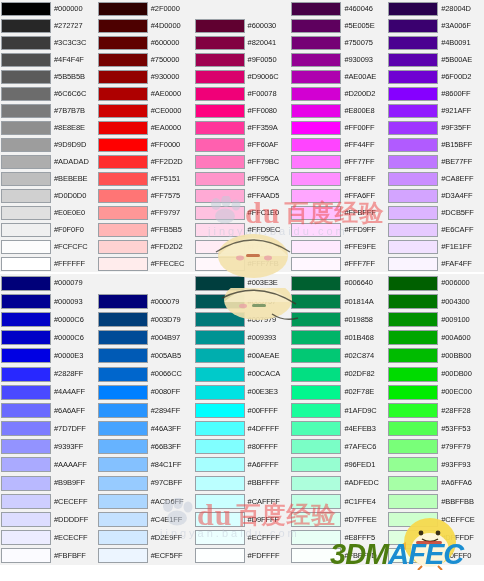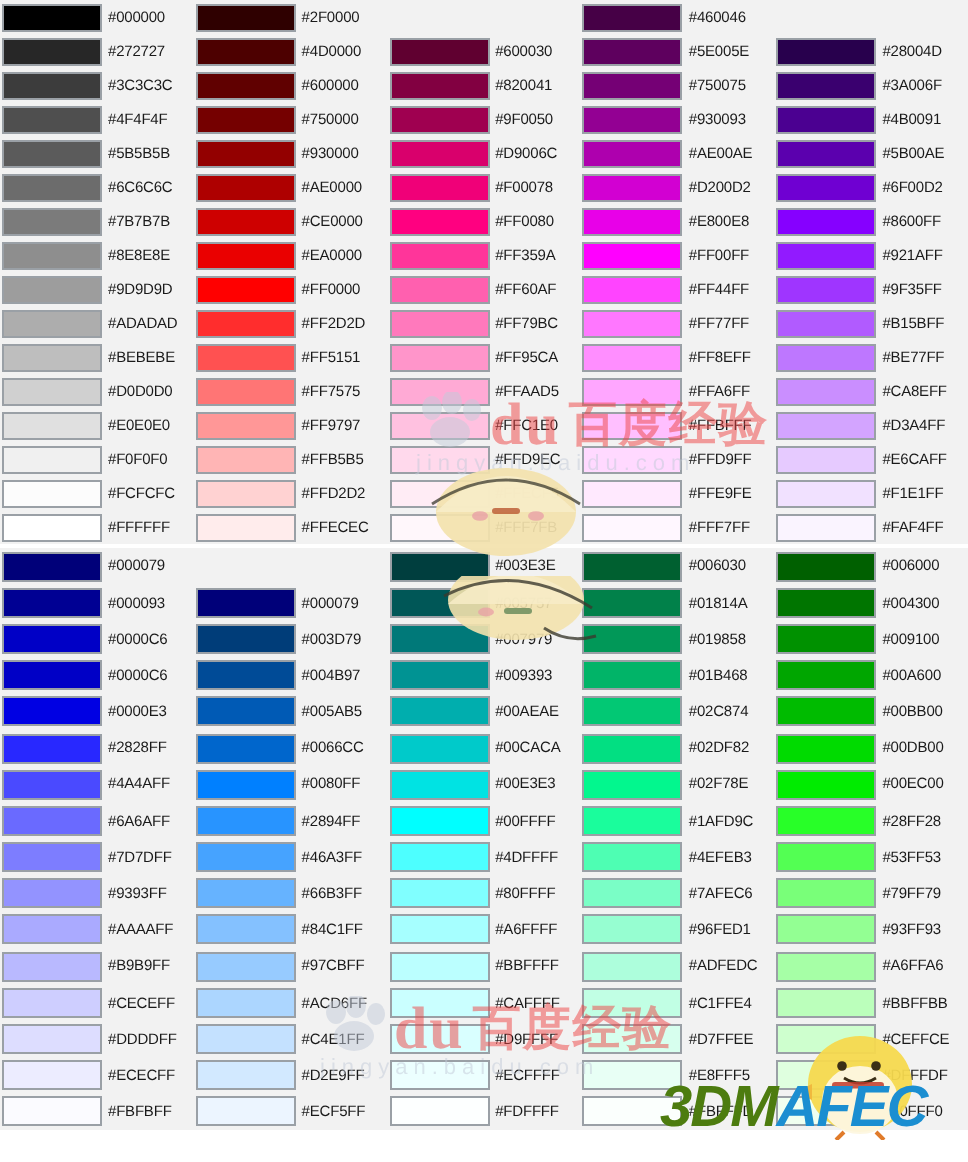--- a/index.html
+++ b/index.html
@@ -455,20 +455,24 @@
         </div>
         <div class="color-row">
           <div class="swatch" style="background-color: rgb(202, 142, 255);"></div>
           <div class="hexlabel">#CA8EFF</div>
         </div>
         <div class="color-row">
           <div class="swatch" style="background-color: rgb(211, 164, 255);"></div>
           <div class="hexlabel">#D3A4FF</div>
         </div>
         <div class="color-row">
+          <div class="swatch" style="background-color: rgb(220, 181, 255);"></div>
+          <div class="hexlabel">#DCB5FF</div>
+        </div>
+        <div class="color-row">
           <div class="swatch" style="background-color: rgb(230, 202, 255);"></div>
           <div class="hexlabel">#E6CAFF</div>
         </div>
         <div class="color-row">
           <div class="swatch" style="background-color: rgb(241, 225, 255);"></div>
           <div class="hexlabel">#F1E1FF</div>
         </div>
         <div class="color-row">
           <div class="swatch" style="background-color: rgb(250, 244, 255);"></div>
           <div class="hexlabel">#FAF4FF</div>
@@ -667,21 +671,21 @@
           <div class="hexlabel">#ECFFFF</div>
         </div>
         <div class="color-row">
           <div class="swatch" style="background-color: rgb(253, 255, 255);"></div>
           <div class="hexlabel">#FDFFFF</div>
         </div>
       </div>
       <div class="color-column">
         <div class="color-row">
           <div class="swatch" style="background-color: rgb(0, 96, 48);"></div>
-          <div class="hexlabel">#006030</div>
+          <div class="hexlabel">#006640</div>
         </div>
         <div class="color-row">
           <div class="swatch" style="background-color: rgb(1, 129, 74);"></div>
           <div class="hexlabel">#01814A</div>
         </div>
         <div class="color-row">
           <div class="swatch" style="background-color: rgb(1, 152, 88);"></div>
           <div class="hexlabel">#019858</div>
         </div>
         <div class="color-row">

